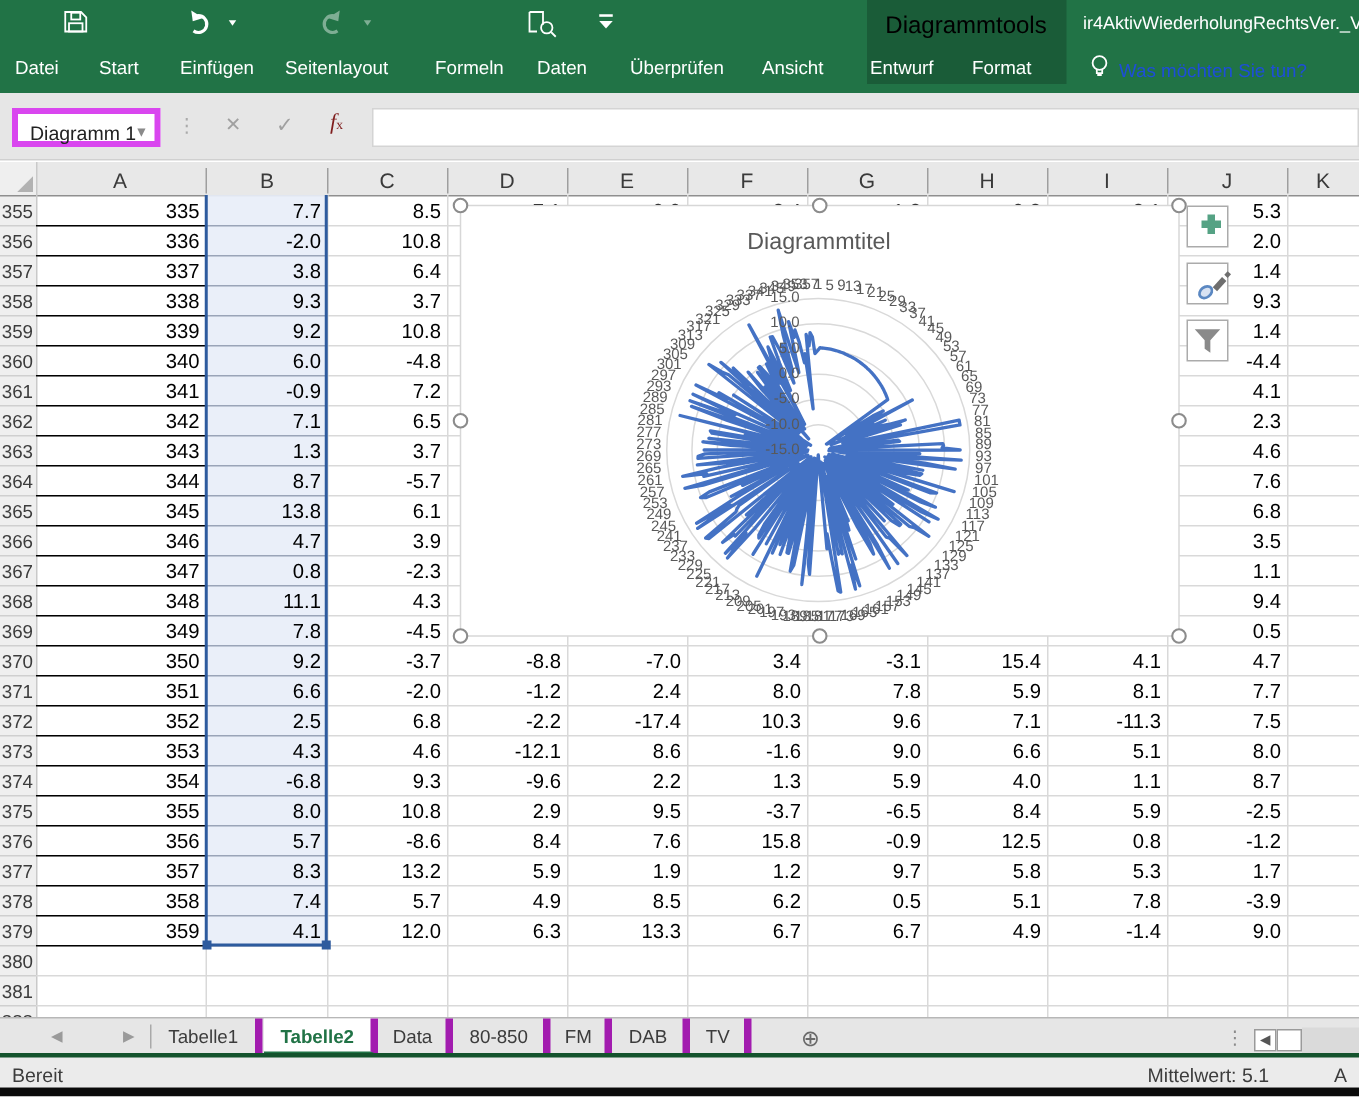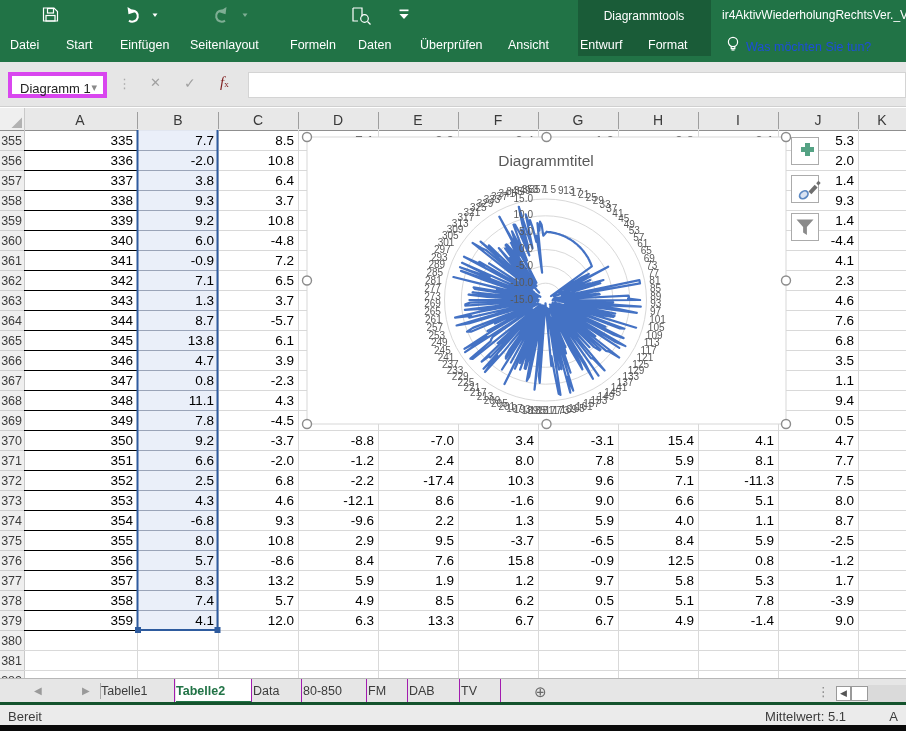--- a/index.html
+++ b/index.html
@@ -1,35 +1,35 @@
 <!DOCTYPE html>
 <html><head><meta charset="utf-8"><style>
 *{margin:0;padding:0;box-sizing:border-box}
 body{width:906px;height:731px;overflow:hidden;font-family:"Liberation Sans",sans-serif;position:relative;background:#fff}
 .titlebar{position:absolute;left:0;top:0;width:906px;height:62px;background:#217346}
 .titlebar::before{content:"";position:absolute;left:578px;top:0;width:133px;height:56px;background:#1a5c38}
-.dgtools{position:absolute;left:578px;top:9px;width:132px;text-align:center;color:#ffffff;font-size:12px}
+.dgtools{position:absolute;left:578px;top:9px;width:132px;text-align:center;color:#000000;font-size:16px}
 .fname{position:absolute;left:722px;top:8px;color:#fff;font-size:12px;white-space:nowrap}
 .tabsrow{position:absolute;left:0;top:28px;width:906px;height:34px;color:#fff;font-size:12.5px}
 .rtab{position:absolute;top:10px;text-align:left}
 
 .tellme{position:absolute;left:746px;top:12px;color:#1d4ed8}
 .fbar{position:absolute;left:0;top:62px;width:906px;height:45px;background:#e6e6e6;border-bottom:1px solid #d0d0d0}
 .namebox{position:absolute;left:8px;top:10px;width:99px;height:26px;background:#fff;border:4px solid #d946ef;font-size:13px;color:#222;padding:5px 0 0 8px}
 .caret{position:absolute;right:6px;top:5px;color:#8a8a8a;font-size:11px}
 .vdots{position:absolute;left:118px;top:14px;color:#aaa;font-size:13px}
 .fx-x{position:absolute;left:150px;top:13px;color:#a0a0a0;font-size:13px}
 .fx-c{position:absolute;left:184px;top:13px;color:#a0a0a0;font-size:14px}
 .fx-f{position:absolute;left:220px;top:12px;color:#7f1d1d;font-size:15px;font-family:"Liberation Serif",serif}
 .finput{position:absolute;left:248px;top:10px;width:658px;height:26px;background:#fff;border:1px solid #d4d4d4}
 .sheet{position:absolute;left:0;top:107px}
 .sheetbar{position:absolute;left:0;top:678px;width:906px;height:24px;background:#e6e6e6;border-top:1px solid #b7b7b7;font-size:12.5px;color:#3c3c3c}
 .nav{position:absolute;top:6px;color:#9a9a9a;font-size:10px}
 .tdiv{position:absolute;top:4px;height:16px;border-left:1px solid #a9a9a9}
-.stab{position:absolute;top:0;height:24px;padding-top:5px;border-right:1px solid #a21caf}
+.stab{position:absolute;top:0;height:24px;text-align:center;padding-top:5px;border-right:5px solid #a21caf}
 .stab.active{background:#fff;color:#217346;font-weight:bold;border-bottom:2px solid #217346}
 .plus{position:absolute;left:534px;top:4px;font-size:15px;color:#6a6a6a}
 .hdots{position:absolute;left:817px;top:5px;color:#8a8a8a}
 .sbtn{position:absolute;left:836px;top:7px;width:15px;height:15px;background:#fff;border:1px solid #9a9a9a;color:#555;font-size:9px;text-align:center;padding-top:1px}
 .sthumb{position:absolute;left:851px;top:7px;width:17px;height:15px;background:#fff;border:1px solid #9a9a9a}
 .strack{position:absolute;left:868px;top:6px;width:38px;height:17px;background:#dadada}
 .statusbar{position:absolute;left:0;top:702px;width:906px;height:23px;background:#ebebeb;border-top:3px solid #14532d;font-size:13px;color:#3c3c3c;padding-top:4px}
 .blackstrip{position:absolute;left:0;top:725px;width:906px;height:6px;background:#0a0a0a}
 </style></head>
 <body>

